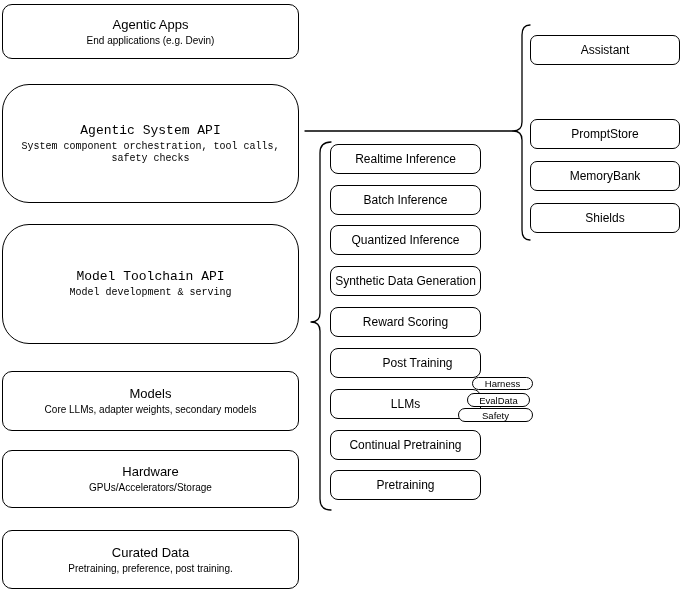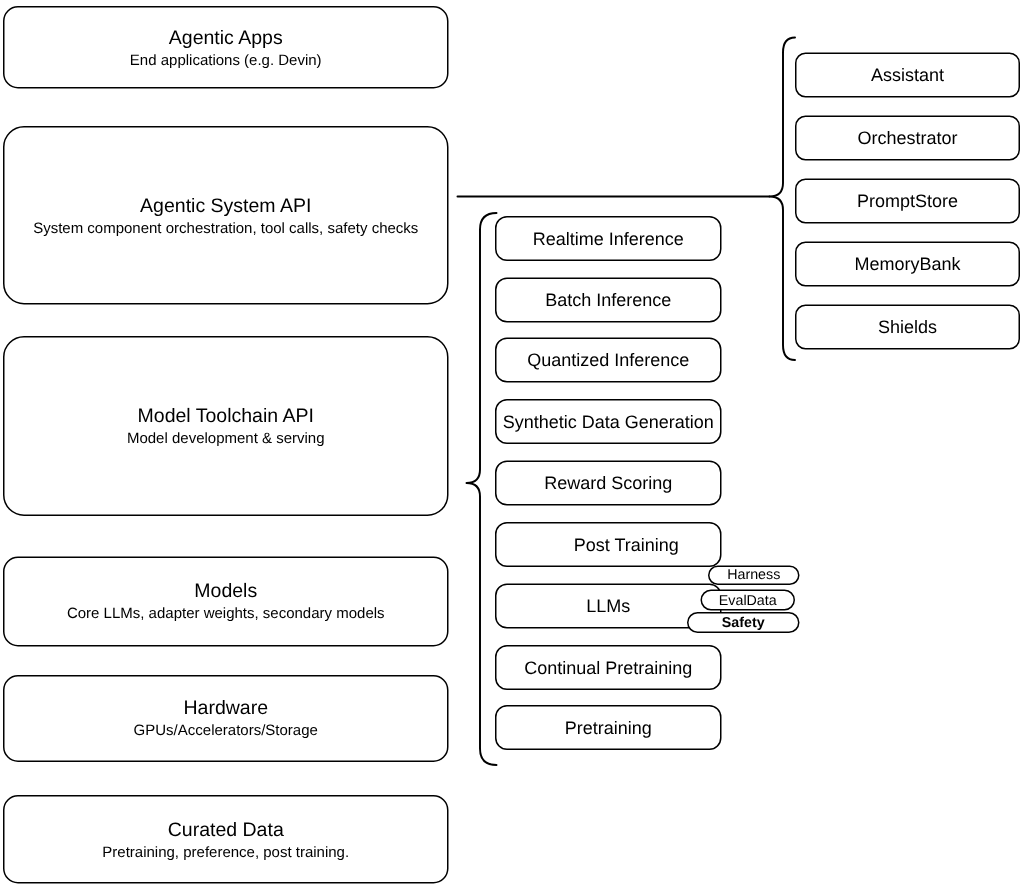--- a/index.html
+++ b/index.html
@@ -21,21 +21,21 @@
     box-sizing: border-box;
     background: #ffffff;
     border: 1.4px solid #000000;
     display: flex;
     flex-direction: column;
     align-items: center;
     justify-content: center;
     text-align: center;
   }
   .lbox { left: 2px; width: 297px; border-radius: 10px; }
-  .lbox.bigr { border-radius: 14px; }
+  .lbox.bigr { border-radius: 27px; font-family: Liberation Mono, monospace; }
   .ltitle { font-size: 13px; line-height: 15px; text-align: right; }
   .lsub { font-size: 10px; line-height: 12px; margin-top: 3px; padding: 0 14px; }
   .mbox {
     left: 330px; width: 151px; height: 30px;
     border-radius: 8px; font-size: 12px;
   }
   .rbox {
     left: 530px; width: 150px; height: 30px;
     border-radius: 7px; font-size: 12px;
   }
@@ -133,29 +133,26 @@
   <div class="box mbox" style="top:470px;">
       <span>Pretraining</span>
     </div>
 
   <div class="pill" style="left:472px; top:377px; width:61px; height:13px;">
       <span>Harness</span>
     </div>
   <div class="pill" style="left:467px; top:393px; width:63px; height:14px;">
       <span>EvalData</span>
     </div>
-  <div class="pill" style="left:458px; top:408px; width:75px; height:14px;font-weight:bold;">
+  <div class="pill" style="left:458px; top:408px; width:75px; height:14px;">
       <span>Safety</span>
     </div>
 
   <div class="box rbox" style="top:35px;">
       <span>Assistant</span>
-    </div>
-  <div class="box rbox" style="top:77px;">
-      <span>Orchestrator</span>
     </div>
   <div class="box rbox" style="top:119px;">
       <span>PromptStore</span>
     </div>
   <div class="box rbox" style="top:161px;">
       <span>MemoryBank</span>
     </div>
   <div class="box rbox" style="top:203px;">
       <span>Shields</span>
     </div>

